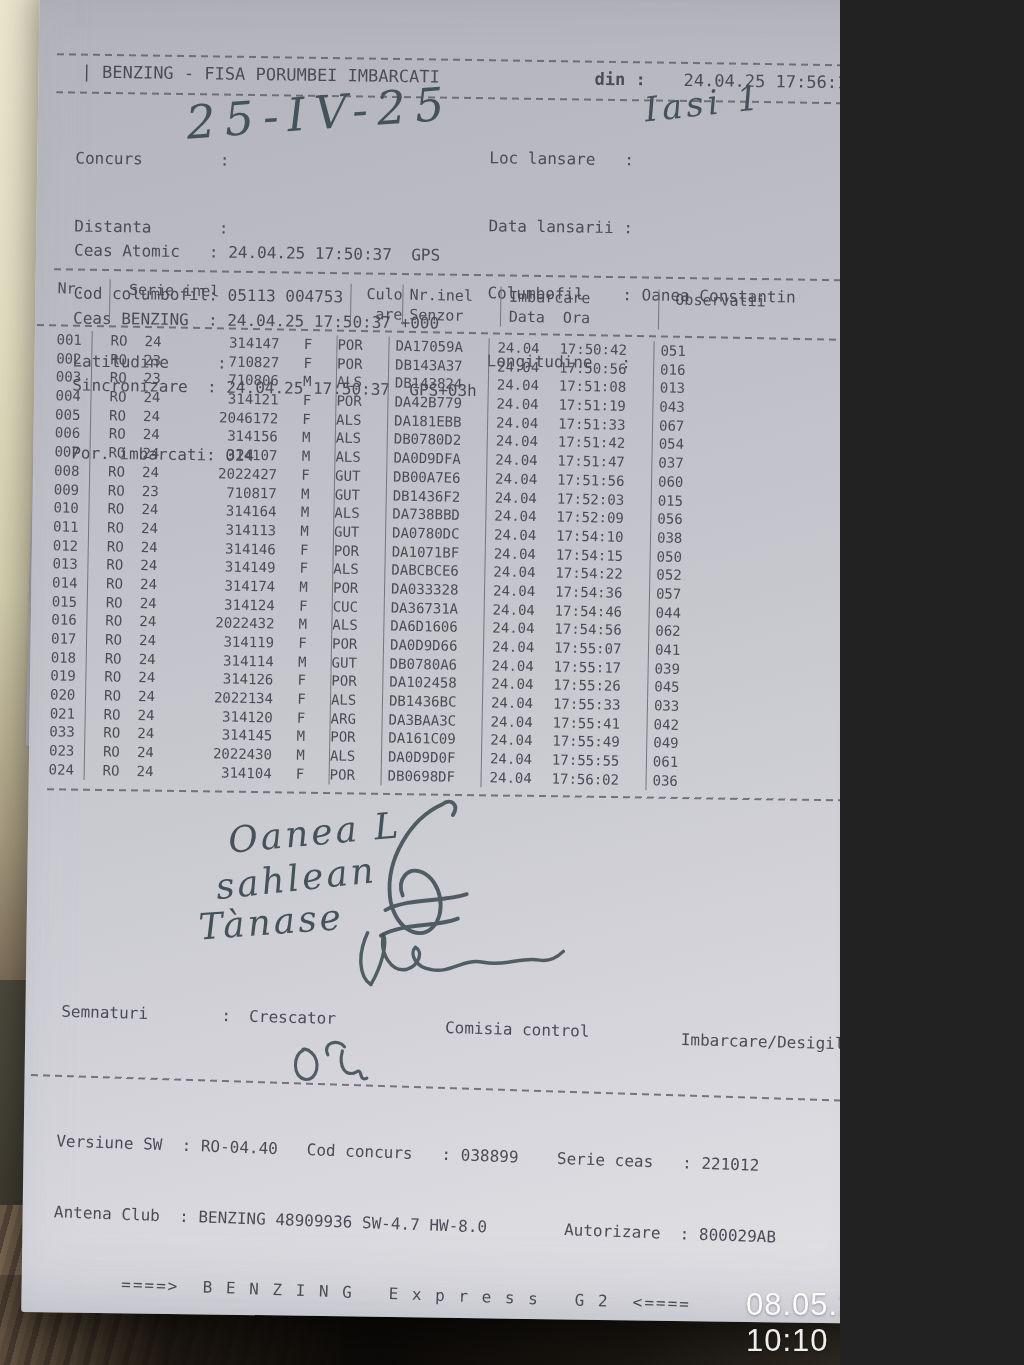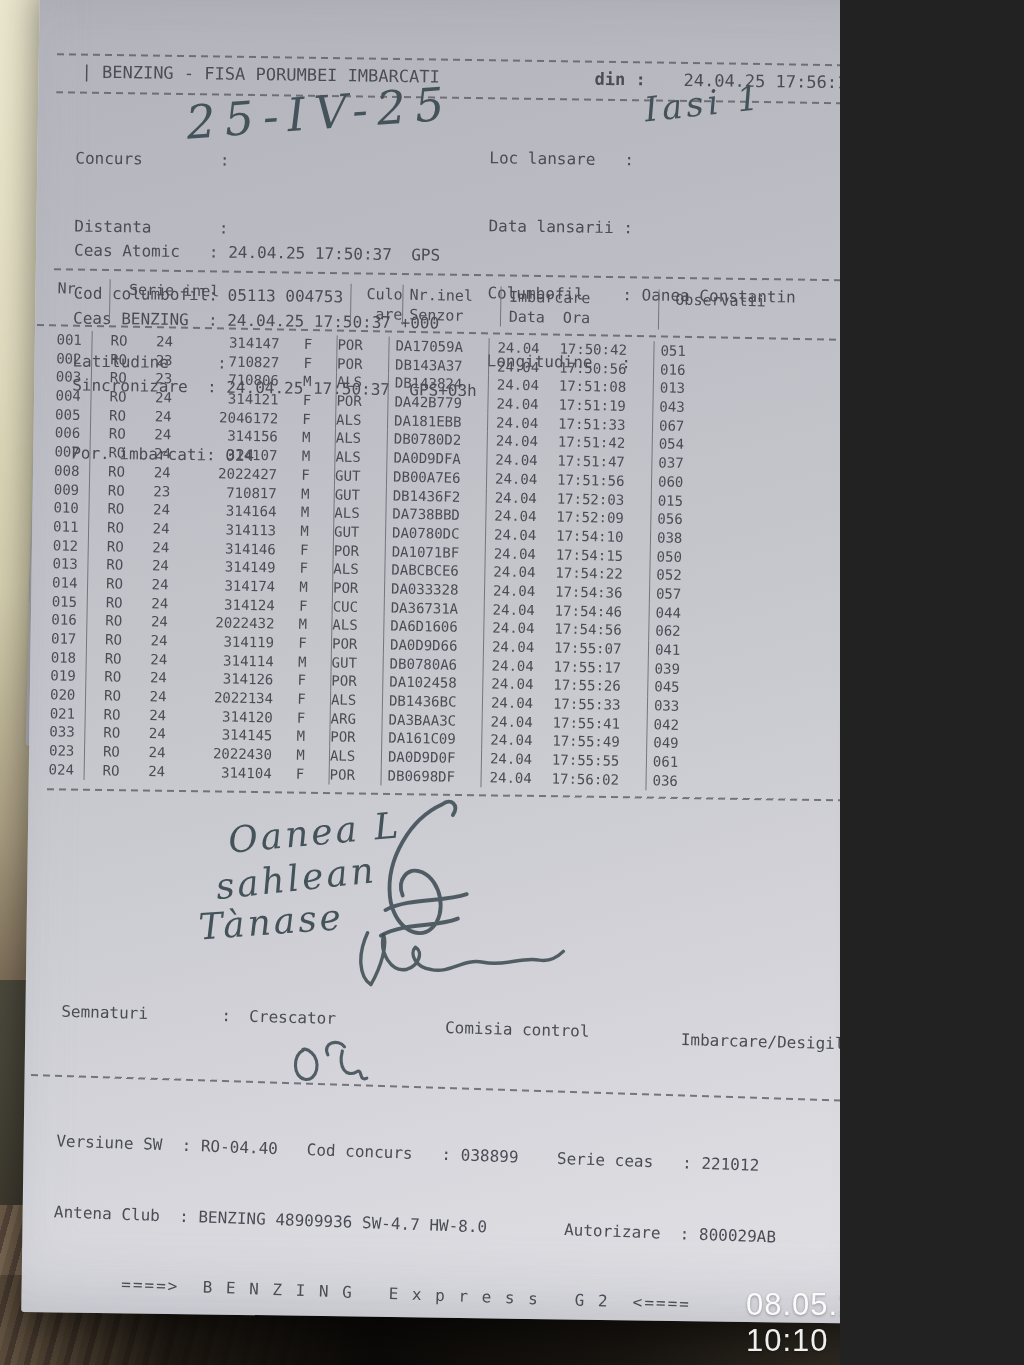--- a/index.html
+++ b/index.html
@@ -35,21 +35,21 @@
   
   .table{position:absolute;left:0;top:308px;width:720px;color:#4c4c56;}
   .thead{display:flex;font-size:15px;line-height:20px;}
   .hc div{white-space:pre;}
   .trows{position:absolute;left:0;top:52px;width:720px;}
   .trow{display:flex;font-size:14px;line-height:18.7px;height:18.7px;}
   .c{box-sizing:border-box;}
   .c-nr{width:58px;padding-left:22px;border-right:1.5px solid #74747e;}
   .c-serie{width:245px;display:flex;border-right:1.5px solid #74747e;}
   .s-ro{width:52px;padding-left:18px;box-sizing:border-box;}
-  .s-yy{width:40px;text-align:center;}
+  .s-yy{width:40px;text-align:left;}
   .s-ring{width:95px;text-align:right;}
   .s-sex{flex:1;text-align:center;}
   .c-col{width:52px;text-align:left;border-right:1.5px solid #74747e;}
   .c-sen{width:100px;padding-left:6px;border-right:1.5px solid #74747e;}
   .c-imb{width:165px;display:flex;padding-left:8px;border-right:1.5px solid #74747e;}
   .s-dt{width:62px;}
   .s-tm{flex:1;}
   .c-obs{width:80px;padding-left:6px;}
   
   .hw{position:absolute;font-family:"DejaVu Serif",serif;font-style:italic;color:#44525a;}

